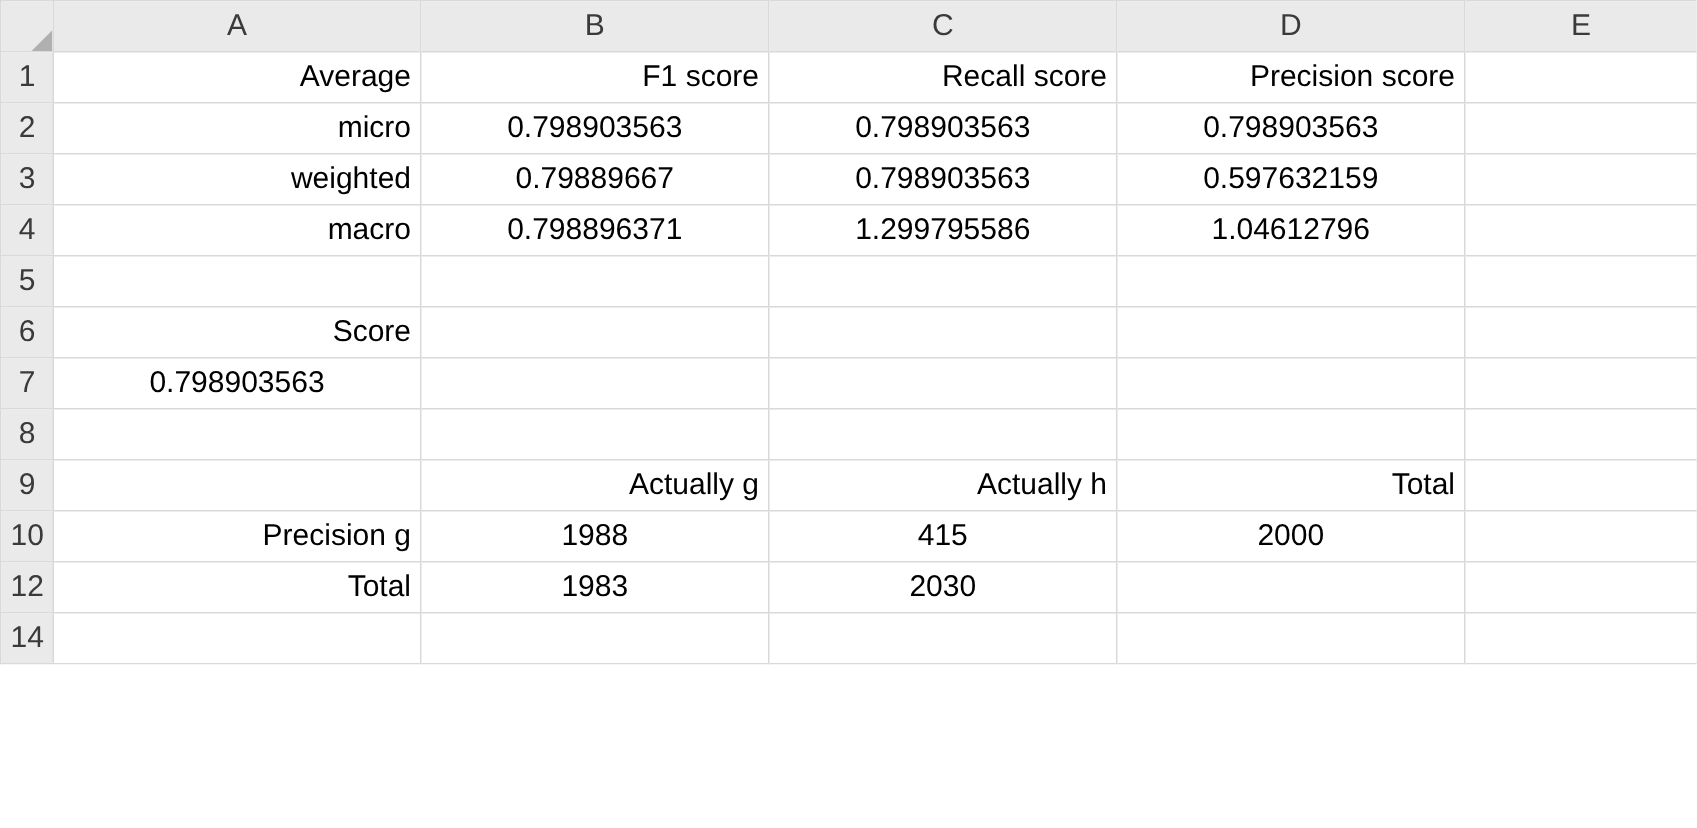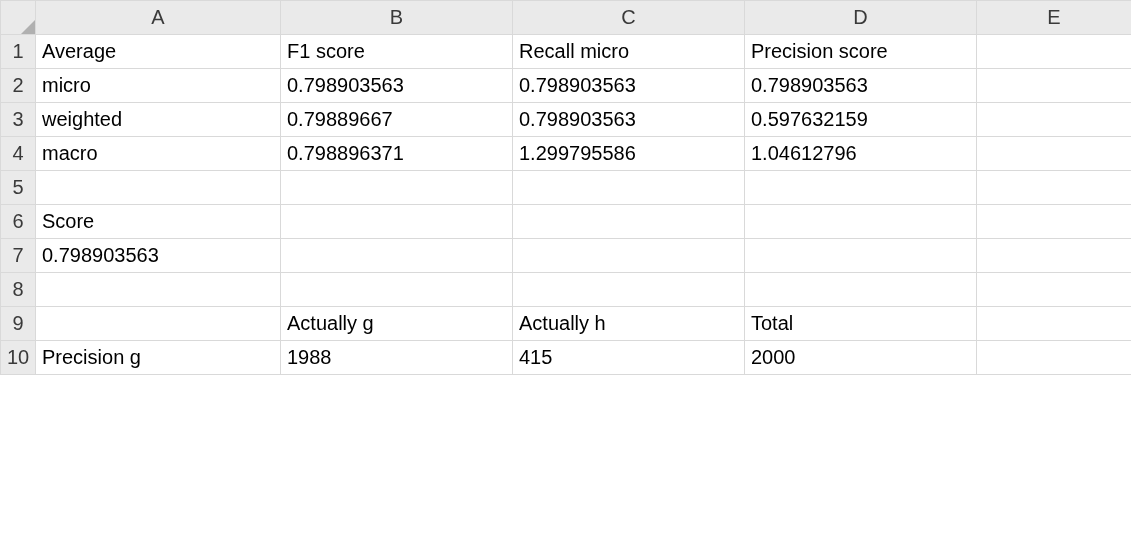--- a/index.html
+++ b/index.html
@@ -44,22 +44,22 @@
   }
   .corner-cell {
     background: #eaeaea;
     position: relative;
   }
   .corner-cell svg {
     position: absolute;
     right: 0;
     bottom: 0;
   }
-  .txt { text-align: left; }
-  .num { text-align: left; }
+  .txt { text-align: right; }
+  .num { text-align: center; }
 </style>
 </head>
 <body>
 
 <table class="sheet">
   <colgroup>
     <col class="rowhdr">
       <col class="A">
       <col class="B">
       <col class="C">
@@ -78,21 +78,21 @@
       <th>C</th>
       <th>D</th>
       <th>E</th>
     </tr>
   </thead>
   <tbody>
     <tr>
       <th>1</th>
       <td class="txt">Average</td>
       <td class="txt">F1 score</td>
-      <td class="txt">Recall micro</td>
+      <td class="txt">Recall score</td>
       <td class="txt">Precision score</td>
       <td></td>
     </tr>
     <tr>
       <th>2</th>
       <td class="txt">micro</td>
       <td class="num">0.798903563</td>
       <td class="num">0.798903563</td>
       <td class="num">0.798903563</td>
       <td></td>
@@ -154,14 +154,30 @@
       <td></td>
     </tr>
     <tr>
       <th>10</th>
       <td class="txt">Precision g</td>
       <td class="num">1988</td>
       <td class="num">415</td>
       <td class="num">2000</td>
       <td></td>
     </tr>
+    <tr>
+      <th>12</th>
+      <td class="txt">Total</td>
+      <td class="num">1983</td>
+      <td class="num">2030</td>
+      <td></td>
+      <td></td>
+    </tr>
+    <tr>
+      <th>14</th>
+      <td></td>
+      <td></td>
+      <td></td>
+      <td></td>
+      <td></td>
+    </tr>
   </tbody>
 </table>
 
 </body></html>

